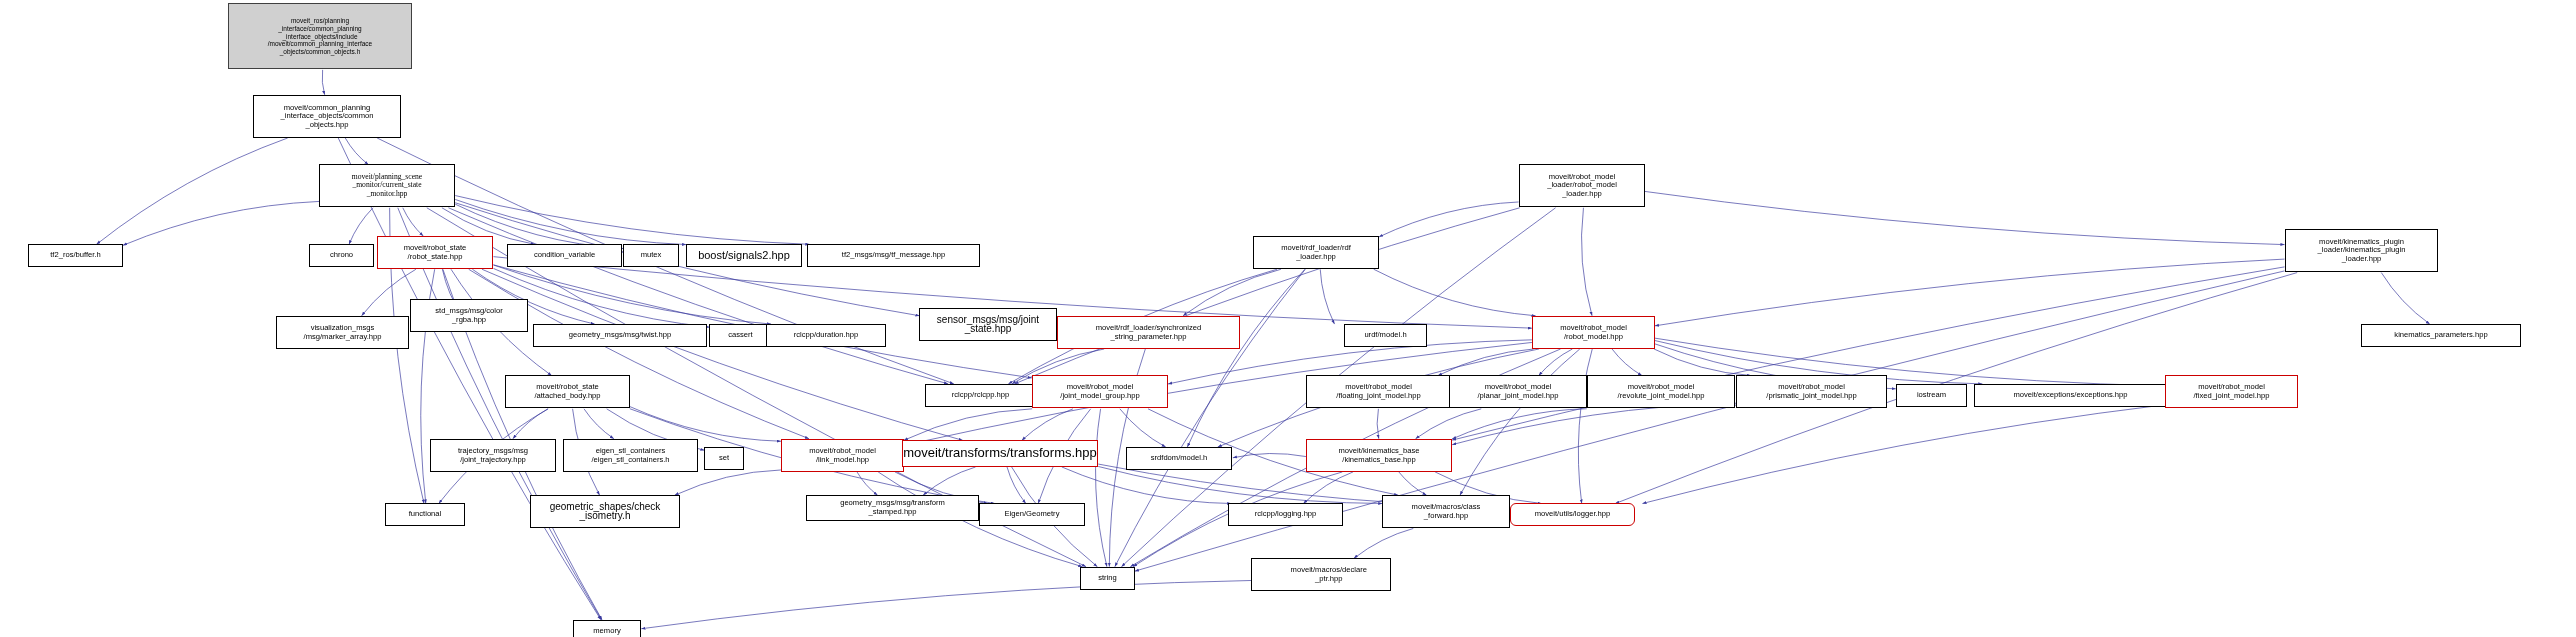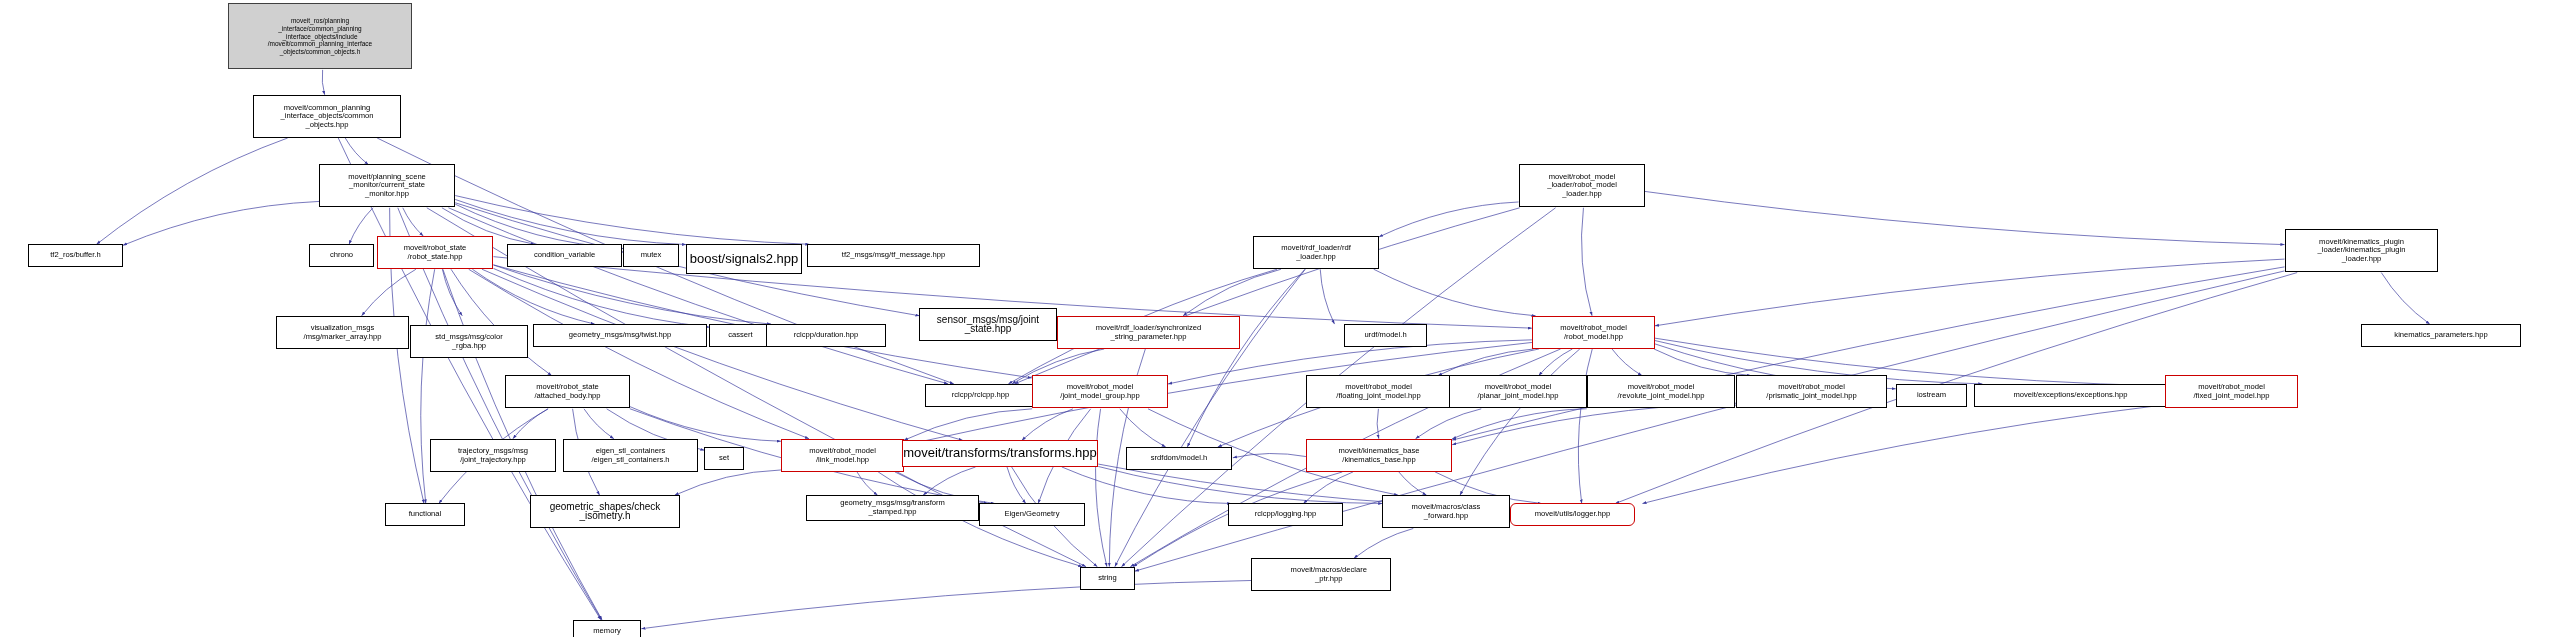--- a/index.html
+++ b/index.html
@@ -122,42 +122,42 @@
       <path d="M2528.9,587.1821113243763 Q2318.2370134275884,591.6370494948504 2115.08,647.5474088291747" fill="none" stroke="#3b3b9e" stroke-width="1" marker-end="url(#ah)"></path>
     </svg>
 <div class="node gray" style="left: 228px; top: 3.3px; width: 184px; height: 66px; font-size: 6.5px; line-height: 7.6px;">moveit_ros/planning
 _interface/common_planning
 _interface_objects/include
 /moveit/common_planning_interface
 _objects/common_objects.h</div>
     <div class="node" style="left: 253px; top: 95px; width: 148px; height: 43px; font-size: 7.6px; line-height: 8.6px;">moveit/common_planning
 _interface_objects/common
 _objects.hpp</div>
-    <div class="node" style="left: 319px; top: 164px; width: 136px; height: 43px; font-size: 7.6px; line-height: 8.6px;">moveit/planning_scene
+    <div class="node" style="left: 319px; top: 164px; width: 136px; height: 43px; font-size: 7.6px; line-height: 8.6px; font-family: Liberation Serif, serif;">moveit/planning_scene
 _monitor/current_state
 _monitor.hpp</div>
     <div class="node" style="left: 1519px; top: 164px; width: 126px; height: 43px; font-size: 7.6px; line-height: 8.6px;">moveit/robot_model
 _loader/robot_model
 _loader.hpp</div>
     <div class="node" style="left: 28px; top: 244px; width: 95px; height: 23px; font-size: 7.6px; line-height: 8.6px;">tf2_ros/buffer.h</div>
     <div class="node" style="left: 309px; top: 244px; width: 65px; height: 23px; font-size: 7.6px; line-height: 8.6px;">chrono</div>
     <div class="node red" style="left: 377px; top: 236px; width: 116px; height: 33px; font-size: 7.6px; line-height: 8.6px;">moveit/robot_state
 /robot_state.hpp</div>
     <div class="node" style="left: 507px; top: 244px; width: 115px; height: 23px; font-size: 7.6px; line-height: 8.6px;">condition_variable</div>
     <div class="node" style="left: 623px; top: 244px; width: 56px; height: 23px; font-size: 7.6px; line-height: 8.6px;">mutex</div>
-    <div class="node" style="left: 686px; top: 244px; width: 116px; height: 30px; font-size: 13px; line-height: 8.6px;">boost/signals2.hpp</div>
+    <div class="node" style="left: 686px; top: 244px; width: 116px; height: 23px; font-size: 11px; line-height: 8.6px;">boost/signals2.hpp</div>
     <div class="node" style="left: 807px; top: 244px; width: 173px; height: 23px; font-size: 7.6px; line-height: 8.6px;">tf2_msgs/msg/tf_message.hpp</div>
     <div class="node" style="left: 1253px; top: 236px; width: 126px; height: 33px; font-size: 7.6px; line-height: 8.6px;">moveit/rdf_loader/rdf
 _loader.hpp</div>
     <div class="node" style="left: 2285px; top: 229px; width: 153px; height: 43px; font-size: 7.6px; line-height: 8.6px;">moveit/kinematics_plugin
 _loader/kinematics_plugin
 _loader.hpp</div>
     <div class="node" style="left: 276px; top: 316px; width: 133px; height: 33px; font-size: 7.6px; line-height: 8.6px;">visualization_msgs
 /msg/marker_array.hpp</div>
-    <div class="node" style="left: 410px; top: 325px; width: 118px; height: 33px; font-size: 7.6px; line-height: 8.6px;">std_msgs/msg/color
+    <div class="node" style="left: 410px; top: 299px; width: 118px; height: 33px; font-size: 7.6px; line-height: 8.6px;">std_msgs/msg/color
 _rgba.hpp</div>
     <div class="node" style="left: 533px; top: 324px; width: 174px; height: 23px; font-size: 7.6px; line-height: 8.6px;">geometry_msgs/msg/twist.hpp</div>
     <div class="node" style="left: 709px; top: 324px; width: 63px; height: 23px; font-size: 7.6px; line-height: 8.6px;">cassert</div>
     <div class="node" style="left: 766px; top: 324px; width: 120px; height: 23px; font-size: 7.6px; line-height: 8.6px;">rclcpp/duration.hpp</div>
     <div class="node" style="left: 919px; top: 308px; width: 138px; height: 33px; font-size: 10px; line-height: 8.6px;">sensor_msgs/msg/joint
 _state.hpp</div>
     <div class="node red" style="left: 1057px; top: 316px; width: 183px; height: 33px; font-size: 7.6px; line-height: 8.6px;">moveit/rdf_loader/synchronized
 _string_parameter.hpp</div>
     <div class="node" style="left: 1296px; top: 324px; width: 83px; height: 23px; font-size: 7.6px; line-height: 8.6px; margin-left: 48px;">urdf/model.h</div>
     <div class="node red" style="left: 1532px; top: 316px; width: 123px; height: 33px; font-size: 7.6px; line-height: 8.6px;">moveit/robot_model

